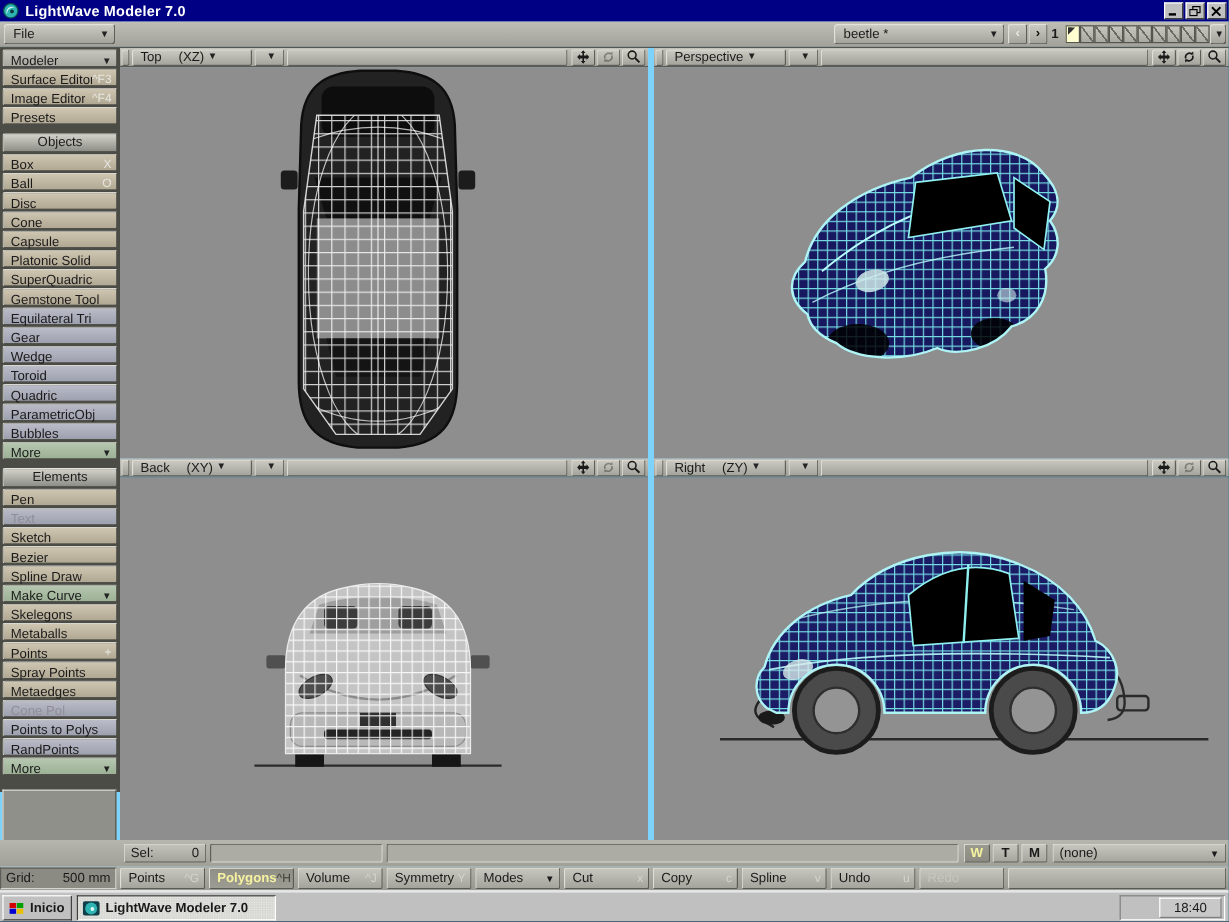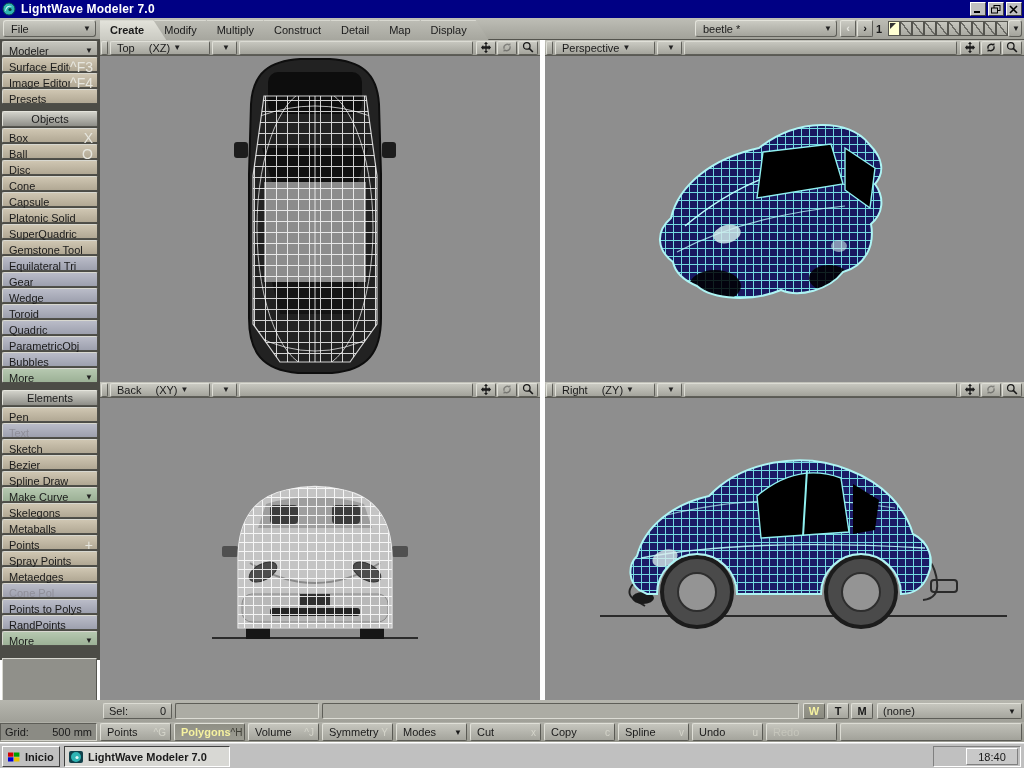--- a/index.html
+++ b/index.html
@@ -1,17 +1,17 @@
 <!DOCTYPE html>
 <html><head>
 <meta charset="utf-8">
 <style>
   html,body{margin:0;padding:0;background:#000;}
   *{box-sizing:border-box;font-family:"Liberation Sans",sans-serif;}
-  .screen{position:relative;width:1024px;height:768px;background:#ffffff;overflow:hidden;font-size:11px;color:#1a1a1a;}
+  .screen{position:relative;width:1024px;height:768px;background:#7dd3fc;overflow:hidden;font-size:11px;color:#1a1a1a;}
 
   
   .titlebar{position:absolute;left:0;top:0;width:1024px;height:18px;background:#000084;display:flex;align-items:center;padding:0 2px;}
   .titlebar .title{color:#fff;font-weight:bold;font-size:12px;margin-left:4px;letter-spacing:.2px;}
   .app-icon{width:15px;height:14px;display:inline-block;}
   .win-btns{margin-left:auto;display:flex;gap:2px;}
   .wbtn{width:16px;height:14px;background:#c0c0c0;border:1px solid;border-color:#fff #404040 #404040 #fff;display:flex;align-items:center;justify-content:center;}
 
   
   .menurow{position:absolute;left:0;top:18px;width:1024px;height:22px;background:linear-gradient(180deg,#bebeb6,#a2a29a);border-bottom:1px solid #54544e;display:flex;align-items:center;}
@@ -30,36 +30,36 @@
   .layer-cell{width:12px;height:15px;margin-right:0;background:linear-gradient(180deg,#c6c6be,#aaaaa2);border:1px solid #55554f;background-image:linear-gradient(to top right,transparent calc(50% - .7px),#6a6a64 calc(50% - .7px),#6a6a64 calc(50% + .7px),transparent calc(50% + .7px)),linear-gradient(180deg,#c6c6be,#aaaaa2);}
   .layer-cell.sel{background:#ffffd2;position:relative;}
   .layer-cell.sel::before{content:"";position:absolute;left:1px;top:1px;border:3px solid #333;border-right-color:transparent;border-bottom-color:transparent;}
   .layer-dd{position:absolute;left:1008px;top:2px;width:14px;height:17px;padding:0 3px;}
   .layer-dd .arr{padding-left:0;margin:0 auto;}
 
   
   .sidebar{position:absolute;left:0;top:40px;width:100px;height:620px;background:#4c4c46;padding-top:1px;}
   .sb-item{height:15px;line-height:14px;margin:0 2px 1px 2px;border-radius:2px;display:flex;align-items:center;padding:4px 4px 0 6px;border:1px solid;border-color:#d8d8d0 #50504a #50504a #d8d8d0;}
   .sb-item .lbl{white-space:nowrap;overflow:hidden;}
-  .sb-item .sc{margin-left:auto;color:#e6e6de;font-size:14px;}
+  .sb-item .sc{margin-left:auto;color:#e6e6de;font-size:10px;}
   .sb-item .arr{margin-left:auto;font-size:8px;color:#222;}
   .sb-item.tan{background:linear-gradient(180deg,#cfc6b2,#b1a894);}
   .sb-item.blue{background:linear-gradient(180deg,#babcc8,#9da0ae);}
   .sb-item.green{background:linear-gradient(180deg,#b6c8b0,#9cb196);}
   .sb-item.plain{background:linear-gradient(180deg,#c6c6be,#a8a8a0);}
   .sb-item.disabled{color:#8d8d97;}
   .sb-item.disabled .lbl{color:#8f8f99;}
   .sb-header{height:16px;line-height:14px;margin:0 2px 1px 2px;text-align:center;background:linear-gradient(180deg,#d2d2ca,#8e8e88);border:1px solid;border-color:#e4e4dc #55554f #55554f #e4e4dc;border-radius:2px;}
   .sb-gap{height:6px;}
   .sb-panel{position:absolute;left:2px;top:658px;width:95px;height:57px;background:#90908a;border:1px solid;border-color:#d8d8d0 #55554f #55554f #d8d8d0;}
 
   
   .vp-header{position:absolute;height:16px;background:linear-gradient(180deg,#c2c2ba,#9e9e96);display:flex;align-items:center;border-bottom:1px solid #5a5a54;}
   .vp-corner{width:7px;height:14px;margin:0 2px 0 1px;background:linear-gradient(180deg,#cacac2,#a0a098);border:1px solid;border-color:#e0e0d8 #5e5e58 #5e5e58 #e0e0d8;border-radius:2px;}
-  .vp-dd{height:14px;background:linear-gradient(180deg,#cacac2,#a4a49c);border:1px solid;border-color:#e0e0d8 #5e5e58 #5e5e58 #e0e0d8;border-radius:2px;display:flex;align-items:center;padding:0 4px 0 6px;margin-right:2px;}
+  .vp-dd{height:14px;background:linear-gradient(180deg,#cacac2,#a4a49c);border:1px solid;border-color:#e0e0d8 #5e5e58 #5e5e58 #e0e0d8;border-radius:2px;display:flex;align-items:flex-start;padding:0 4px 0 6px;margin-right:2px;}
   .vp-dd .axis{margin-left:14px;}
   .vp-dd .arr{font-size:8px;margin-left:3px;color:#222;}
   .vp-dd.small{padding:0 6px;}
   .vp-blank{flex:1;height:14px;background:linear-gradient(180deg,#c6c6be,#a2a29a);border:1px solid;border-color:#dcdcd4 #5e5e58 #5e5e58 #dcdcd4;border-radius:2px;margin-right:3px;}
   .vp-tools{display:flex;gap:1px;margin-right:2px;}
   .vp-tool{width:20px;height:14px;background:linear-gradient(180deg,#cacac2,#a4a49c);border:1px solid;border-color:#e0e0d8 #5e5e58 #5e5e58 #e0e0d8;border-radius:2px;display:flex;align-items:center;justify-content:center;}
   .vp-tool.dim svg{opacity:.38;}
   .vp-canvas{position:absolute;background:#8e8e8e;}
   .vp-canvas svg{display:block;}
 
@@ -128,29 +128,20 @@
           </svg>
         </span>
     </span>
   </div>
 
   <div class="menurow">
     <div class="dd-btn file-dd">
       <span>File</span>
         <span class="arr">▼</span>
     </div>
-    <div class="tabs" id="tabs">
-        <div class="tab active">Create</div>
-        <div class="tab">Modify</div>
-        <div class="tab">Multiply</div>
-        <div class="tab">Construct</div>
-        <div class="tab">Detail</div>
-        <div class="tab">Map</div>
-        <div class="tab">Display</div>
-      </div>
     <div class="dd-btn obj-dd">
       <span>beetle *</span>
         <span class="arr">▼</span>
     </div>
     <div class="nav-btn nav-prev">‹</div>
     <div class="nav-btn nav-next">›</div>
     <span class="layer-num">1</span>
     <div class="layers" id="layers">
         <div class="layer-cell sel"></div>
         <div class="layer-cell"></div>

